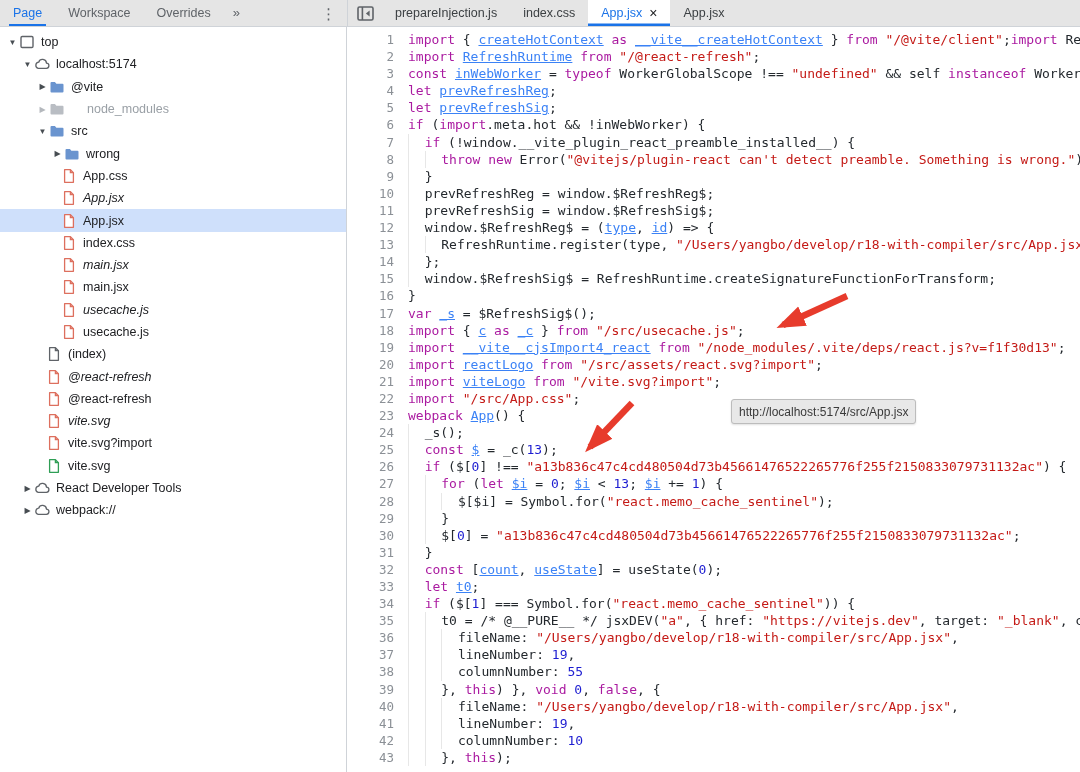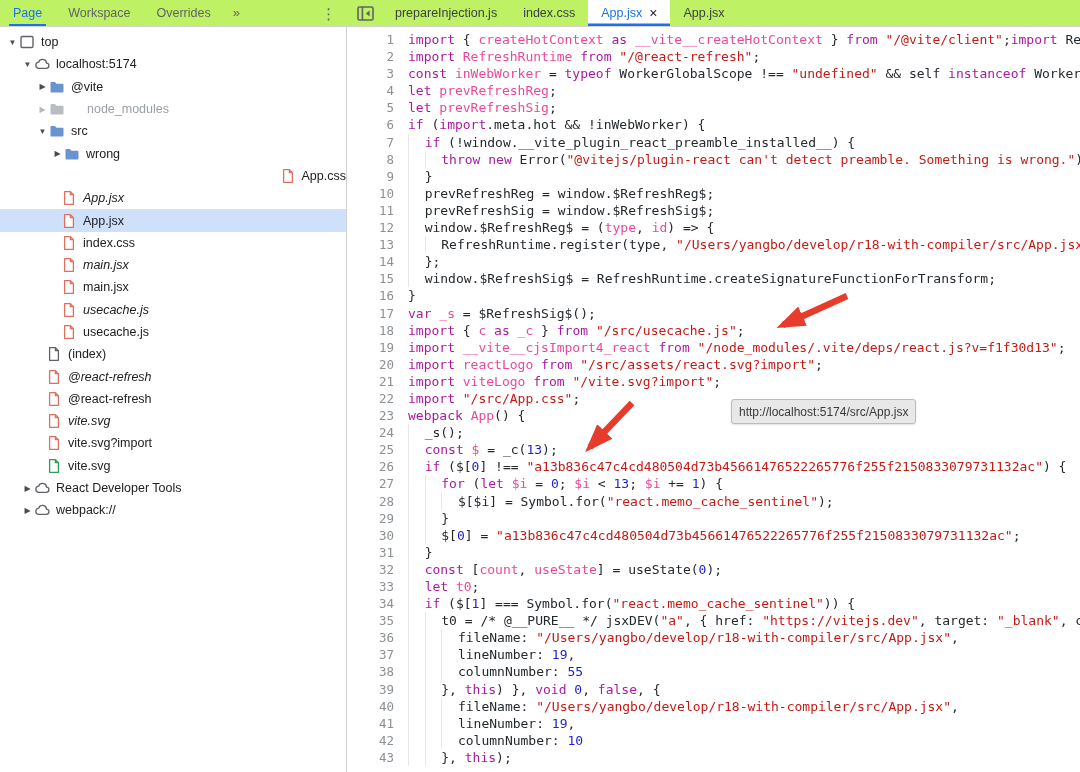--- a/index.html
+++ b/index.html
@@ -1,20 +1,20 @@
 <!DOCTYPE html>
 <html><head>
 <meta charset="utf-8">
 <style>
   html,body{margin:0;padding:0;}
   body{width:1080px;height:772px;position:relative;overflow:hidden;background:#fff;
        font-family:"Liberation Sans",sans-serif;-webkit-font-smoothing:antialiased;}
 
   
-  .topbar{position:absolute;top:0;left:0;right:0;height:26px;background:#bef264;
+  .topbar{position:absolute;top:0;left:0;right:0;height:26px;background:#e5e5e5;
           border-bottom:1px solid #cfd3d8;display:flex;align-items:stretch;}
   .panel-tabs{width:348px;flex:none;display:flex;align-items:stretch;
               border-right:1px solid #cfd3d8;box-sizing:border-box;}
   .ptab{padding:0 13px;line-height:26px;font-size:12.5px;color:#5f6368;position:relative;cursor:default;}
   .ptab.active{color:#1a73e8;}
   .ptab.active::after{content:"";position:absolute;left:9px;right:9px;bottom:0;height:2.5px;background:#1a73e8;}
   .ptab-more{line-height:25px;font-size:13px;color:#5f6368;padding:0 9px;letter-spacing:1px;}
   .menu-dots{margin-left:auto;margin-right:11px;align-self:center;color:#5f6368;font-size:15px;line-height:15px;}
   .file-tabs{flex:1;display:flex;align-items:stretch;overflow:hidden;}
   .toggle-wrap{width:34px;flex:none;display:flex;align-items:center;justify-content:center;}
@@ -39,21 +39,21 @@
   
   .editor{position:absolute;top:27px;left:348px;right:0;bottom:0;background:#fff;
           overflow:hidden;padding-top:4px;}
   .cl{display:flex;height:17.1px;line-height:17.1px;font-family:"DejaVu Sans Mono",monospace;
       font-size:13px;white-space:pre;}
   .ln{width:46px;flex:none;text-align:right;padding-right:14px;color:#8b9096;font-size:12.5px;}
   .ct{color:#24292e;}
   .ct .ig{display:inline-block;width:2ch;height:17.1px;border-left:1px solid #e7e7e7;vertical-align:top;}
   .tk-k{color:#aa1aa0;}   
   .tk-s{color:#c41a16;}   
-  .tk-d{color:#ec4899;}   
+  .tk-d{color:#3b82f6;text-decoration:underline;}   
   .tk-n{color:#1d1dd1;}   
   .tk-p{color:#24292e;}   
 
   
   .tooltip{position:absolute;left:731px;top:399px;height:23px;display:flex;align-items:center;
            background:#e8e8e8;border:1px solid #bcbcbc;border-radius:3px;padding:0 7px;
            font-size:12px;color:#3a3a3a;z-index:20;box-shadow:0 1px 2px rgba(0,0,0,.12);}
 
   
   .arrows{position:absolute;inset:0;z-index:15;pointer-events:none;}
@@ -133,21 +133,21 @@
         </svg></span>
       <span class="tlabel">src</span>
     </div>
     <div class="trow" style="padding-left: 51px;">
       <span class="arrow">▶</span>
       <span class="icon16"><svg viewBox="0 0 16 16">
           <path d="M1.5,4 a1,1 0 0 1 1,-1 h3.4 l1.5,1.8 h6.1 a1,1 0 0 1 1,1 v6.7 a1,1 0 0 1 -1,1 h-11 a1,1 0 0 1 -1,-1 z" fill="#6a94cf"></path>
         </svg></span>
       <span class="tlabel">wrong</span>
     </div>
-    <div class="trow" style="padding-left: 51px; justify-content: flex-end;">
+    <div class="trow" style="padding-left: 51px;">
       <span class="spacer"></span>
       <span class="icon16"><svg viewBox="0 0 16 16">
           <path d="M3.6,1.7 h5.8 l3,3 v9.6 h-8.8 z" fill="#fff" stroke="#dd6f5e" stroke-width="1.3" stroke-linejoin="round"></path>
           <path d="M9.4,1.7 v3 h3" fill="none" stroke="#dd6f5e" stroke-width="1.3"></path>
         </svg></span>
       <span class="tlabel">App.css</span>
     </div>
     <div class="trow" style="padding-left: 51px;">
       <span class="spacer"></span>
       <span class="icon16"><svg viewBox="0 0 16 16">

